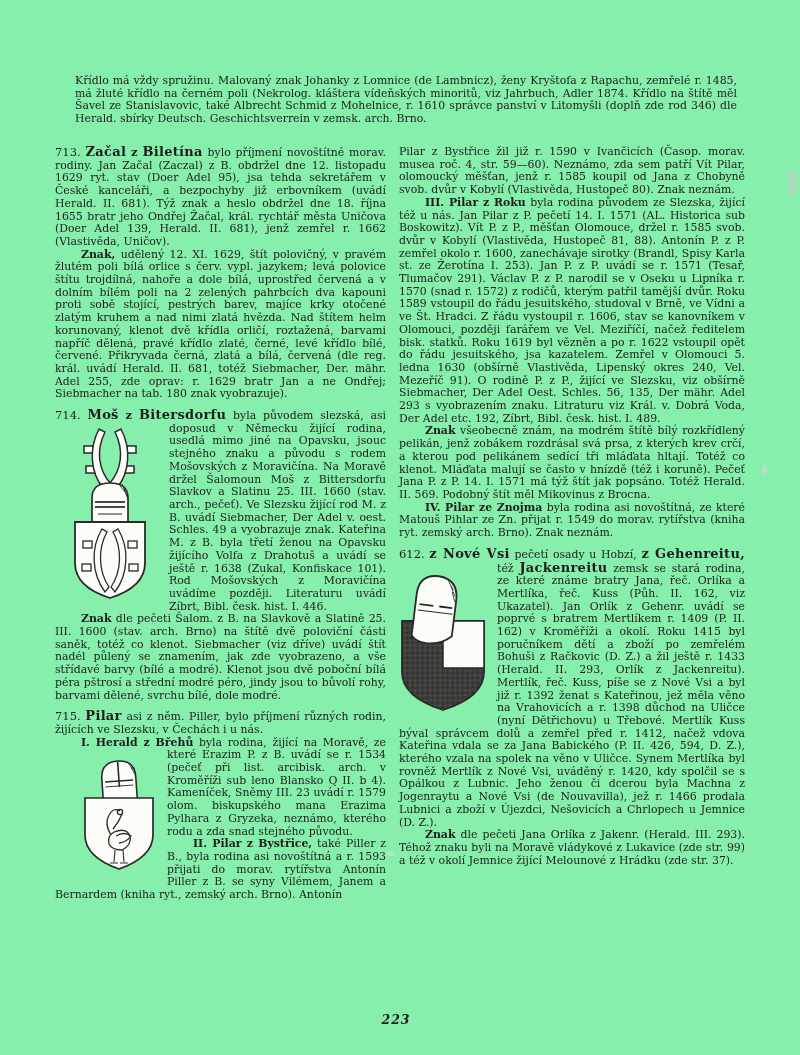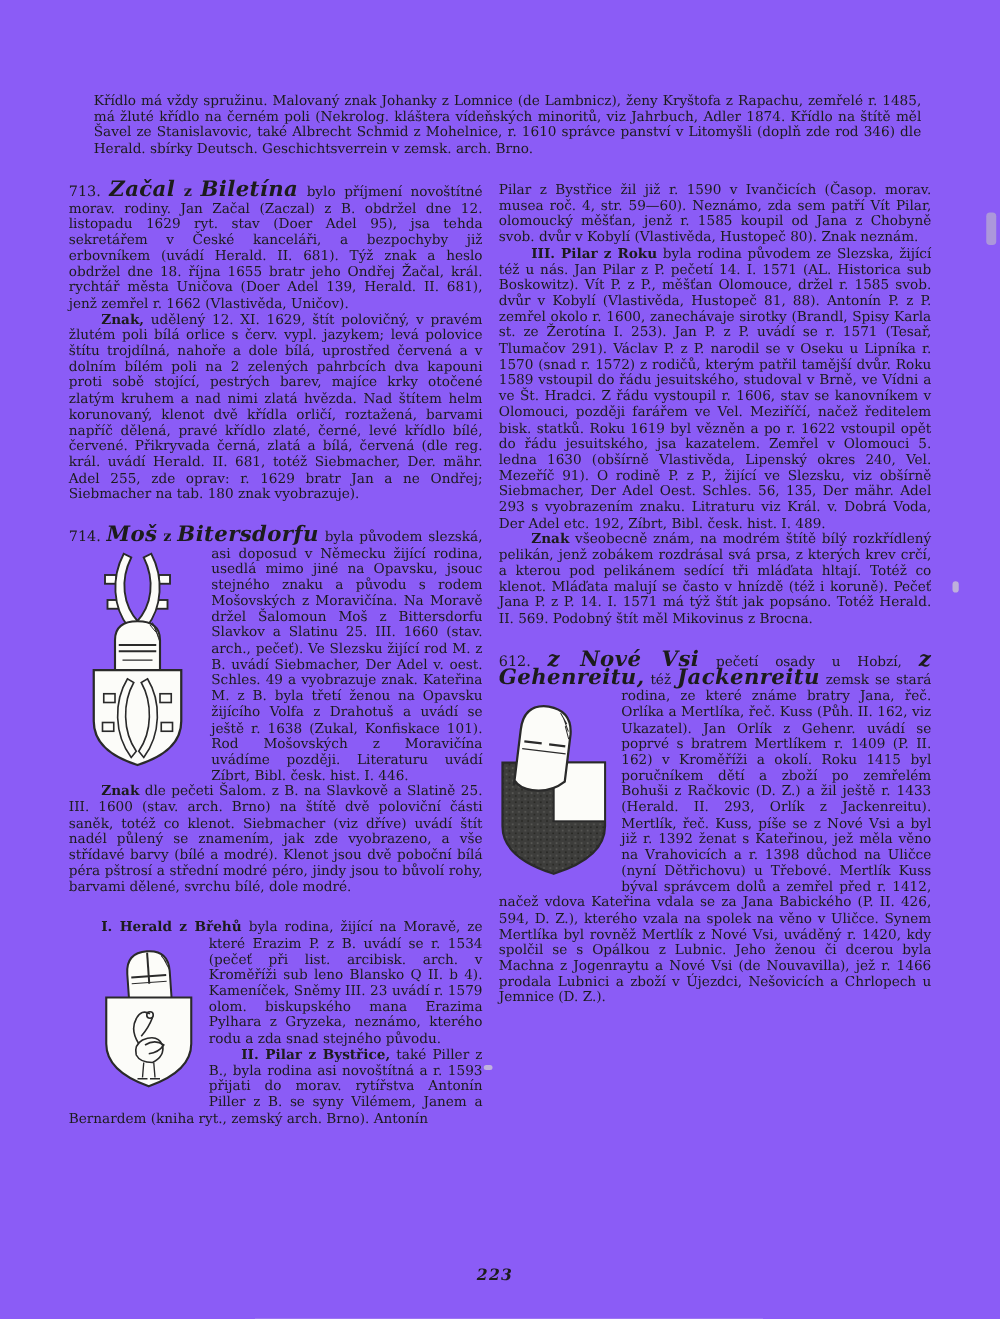--- a/index.html
+++ b/index.html
@@ -3,38 +3,38 @@
 <meta charset="utf-8">
 <style>
   html,body{margin:0;padding:0;}
   body{
     width:800px;height:1055px;
     background:#e9e9e6;
     font-family:"DejaVu Serif","Liberation Serif",serif;
   }
   .page{
     position:relative;width:800px;height:1055px;
-    background:#8b5cf6;color:#1c1c1c;overflow:hidden;
+    background:#86efac;color:#1c1c1c;overflow:hidden;
   }
   .para{
     margin:0;font-size:10.9px;line-height:12.7px;
     text-align:justify;hyphens:none;
   }
   .intro{
     position:absolute;left:75px;top:75px;width:662px;
   }
   .col{position:absolute;top:146px;}
   .col.left{left:55px;width:331px;}
   .col.right{left:399px;width:346px;}
   .indent{text-indent:26px;}
   .enum{font-size:11.5px;}
-  .ename{font-weight:700;font-size:17px;letter-spacing:.3px;font-style:italic;}
+  .ename{font-weight:700;font-size:13px;letter-spacing:.3px;}
   .ez{font-weight:700;font-size:11.5px;}
   .b{font-weight:700;}
-  .entry{margin-top:20px;}
+  .entry{margin-top:8px;}
   .fig{float:left;}
   .figmos{margin:3px 11px 2px 7px;}
   .figpil{margin:2px 11px 1px 1px;}
   .fignv{margin:2px 10px 2px 0;}
   .pageno{
     position:absolute;left:0;top:1012px;width:792px;
     text-align:center;font-style:italic;font-weight:700;
     font-size:12.5px;letter-spacing:1px;
   }
   .speck{position:absolute;border-radius:3px;}
@@ -102,20 +102,25 @@
         </span>
         <span>doposud v Německu žijící rodina, usedlá mimo jiné na Opavsku, jsouc stejného znaku a původu s rodem Mošovských z Moravičína. Na Moravě držel Šalomoun Moš z Bittersdorfu Slavkov a Slatinu 25. III. 1660 (stav. arch., pečeť). Ve Slezsku žijící rod M. z B. uvádí Siebmacher, Der Adel v. oest. Schles. 49 a vyobrazuje znak. Kateřina M. z B. byla třetí ženou na Opavsku žijícího Volfa z Drahotuš a uvádí se ještě r. 1638 (Zukal, Konfiskace 101). Rod Mošovských z Moravičína uvádíme později. Literaturu uvádí Zíbrt, Bibl. česk. hist. I. 446.</span>
       </p>
       <p class="para indent">
         <span class="b">Znak</span>
         <span>dle pečeti Šalom. z B. na Slavkově a Slatině 25. III. 1600 (stav. arch. Brno) na štítě dvě poloviční části saněk, totéž co klenot. Siebmacher (viz dříve) uvádí štít nadél půlený se znamením, jak zde vyobrazeno, a vše střídavé barvy (bílé a modré). Klenot jsou dvě poboční bílá péra pštrosí a střední modré péro, jindy jsou to bůvolí rohy, barvami dělené, svrchu bílé, dole modré.</span>
       </p>
     </div>
 
     <div class="entry">
+      <p class="para">
+        <span class="enum">715.</span>
+        <span class="ename">Pilar</span>
+        <span>asi z něm. Piller, bylo příjmení různých rodin, žijících ve Slezsku, v Čechách i u nás.</span>
+      </p>
       <p class="para indent">
         <span class="b">I. Herald z Břehů</span>
         <span>byla rodina, žijící na Moravě, ze</span>
         <span class="fig figpil">
           <svg width="74" height="122" viewBox="0 0 74 122">
             <g fill="#fcfcf9" stroke="#2a2a2a" stroke-width="1.6" transform="rotate(-4 37 30)">
               <path d="M20 49 L20 27 Q20 10 37 10 Q54 10 54 27 L54 49 Z"></path>
               <line x1="37" y1="11" x2="37" y2="36"></line>
               <line x1="23" y1="30" x2="51" y2="30"></line>
               <line x1="23" y1="35" x2="51" y2="35" stroke-width="0.9"></line>
@@ -151,20 +156,24 @@
     <p class="para indent">
       <span class="b">III. Pilar z Roku</span>
       <span>byla rodina původem ze Slezska, žijící též u nás. Jan Pilar z P. pečetí 14. I. 1571 (AL. Historica sub Boskowitz). Vít P. z P., měšťan Olomouce, držel r. 1585 svob. dvůr v Kobylí (Vlastivěda, Hustopeč 81, 88). Antonín P. z P. zemřel okolo r. 1600, zanechávaje sirotky (Brandl, Spisy Karla st. ze Žerotína I. 253). Jan P. z P. uvádí se r. 1571 (Tesař, Tlumačov 291). Václav P. z P. narodil se v Oseku u Lipníka r. 1570 (snad r. 1572) z rodičů, kterým patřil tamější dvůr. Roku 1589 vstoupil do řádu jesuitského, studoval v Brně, ve Vídni a ve Št. Hradci. Z řádu vystoupil r. 1606, stav se kanovníkem v Olomouci, později farářem ve Vel. Meziříčí, načež ředitelem bisk. statků. Roku 1619 byl vězněn a po r. 1622 vstoupil opět do řádu jesuitského, jsa kazatelem. Zemřel v Olomouci 5. ledna 1630 (obšírně Vlastivěda, Lipenský okres 240, Vel. Mezeříč 91). O rodině P. z P., žijící ve Slezsku, viz obšírně Siebmacher, Der Adel Oest. Schles. 56, 135, Der mähr. Adel 293 s vyobrazením znaku. Litraturu viz Král. v. Dobrá Voda, Der Adel etc. 192, Zíbrt, Bibl. česk. hist. I. 489.</span>
     </p>
 
     <p class="para indent">
       <span class="b">Znak</span>
       <span>všeobecně znám, na modrém štítě bílý rozkřídlený pelikán, jenž zobákem rozdrásal svá prsa, z kterých krev crčí, a kterou pod pelikánem sedící tři mláďata hltají. Totéž co klenot. Mláďata malují se často v hnízdě (též i koruně). Pečeť Jana P. z P. 14. I. 1571 má týž štít jak popsáno. Totéž Herald. II. 569. Podobný štít měl Mikovinus z Brocna.</span>
     </p>
 
+    <p class="para indent">
+      <span class="b">IV. Pilar ze Znojma</span>
+      <span>byla rodina asi novoštítná, ze které Matouš Pihlar ze Zn. přijat r. 1549 do morav. rytířstva (kniha ryt. zemský arch. Brno). Znak neznám.</span>
+    </p>
 
     <div class="entry">
       <p class="para">
         <span class="enum">612.</span>
         <span class="ename">z Nové Vsi</span>
         <span>pečetí osady u Hobzí,</span>
         <span class="ename">z Gehenreitu,</span>
         <span>též</span>
         <span class="ename">Jackenreitu</span>
         <span>zemsk se</span>
@@ -185,20 +194,24 @@
               <path d="M16 78 L16 33 Q16 12 36 12 Q55 13 56 32 L56 70 Q46 80 31 80 Q21 80 16 74 Z"></path>
               <line x1="20" y1="42" x2="34" y2="42"></line>
               <line x1="40" y1="42" x2="53" y2="42"></line>
               <line x1="19" y1="48" x2="54" y2="48" stroke-width="1"></line>
               <path d="M46 16 L52 24 M49 20 L54 30 M51 26 L55 36" stroke-width="0.8"></path>
             </g>
           </svg>
         </span>
         <span>stará rodina, ze které známe bratry Jana, řeč. Orlíka a Mertlíka, řeč. Kuss (Půh. II. 162, viz Ukazatel). Jan Orlík z Gehenr. uvádí se poprvé s bratrem Mertlíkem r. 1409 (P. II. 162) v Kroměříži a okolí. Roku 1415 byl poručníkem dětí a zboží po zemřelém Bohuši z Račkovic (D. Z.) a žil ještě r. 1433 (Herald. II. 293, Orlík z Jackenreitu). Mertlík, řeč. Kuss, píše se z Nové Vsi a byl již r. 1392 ženat s Kateřinou, jež měla věno na Vrahovicích a r. 1398 důchod na Uličce (nyní Dětřichovu) u Třebové. Mertlík Kuss býval správcem dolů a zemřel před r. 1412, načež vdova Kateřina vdala se za Jana Babického (P. II. 426, 594, D. Z.), kterého vzala na spolek na věno v Uličce. Synem Mertlíka byl rovněž Mertlík z Nové Vsi, uváděný r. 1420, kdy spolčil se s Opálkou z Lubnic. Jeho ženou či dcerou byla Machna z Jogenraytu a Nové Vsi (de Nouvavilla), jež r. 1466 prodala Lubnici a zboží v Újezdci, Nešovicích a Chrlopech u Jemnice (D. Z.).</span>
       </p>
+      <p class="para indent">
+        <span class="b">Znak</span>
+        <span>dle pečeti Jana Orlíka z Jakenr. (Herald. III. 293). Téhož znaku byli na Moravě vládykové z Lukavice (zde str. 99) a též v okolí Jemnice žijící Melounové z Hrádku (zde str. 37).</span>
+      </p>
     </div>
 
   </div>
 
   <div class="pageno">223</div>
 
   <div class="speck s1"></div>
   <div class="speck s2"></div>
   <div class="speck s3"></div>
 

